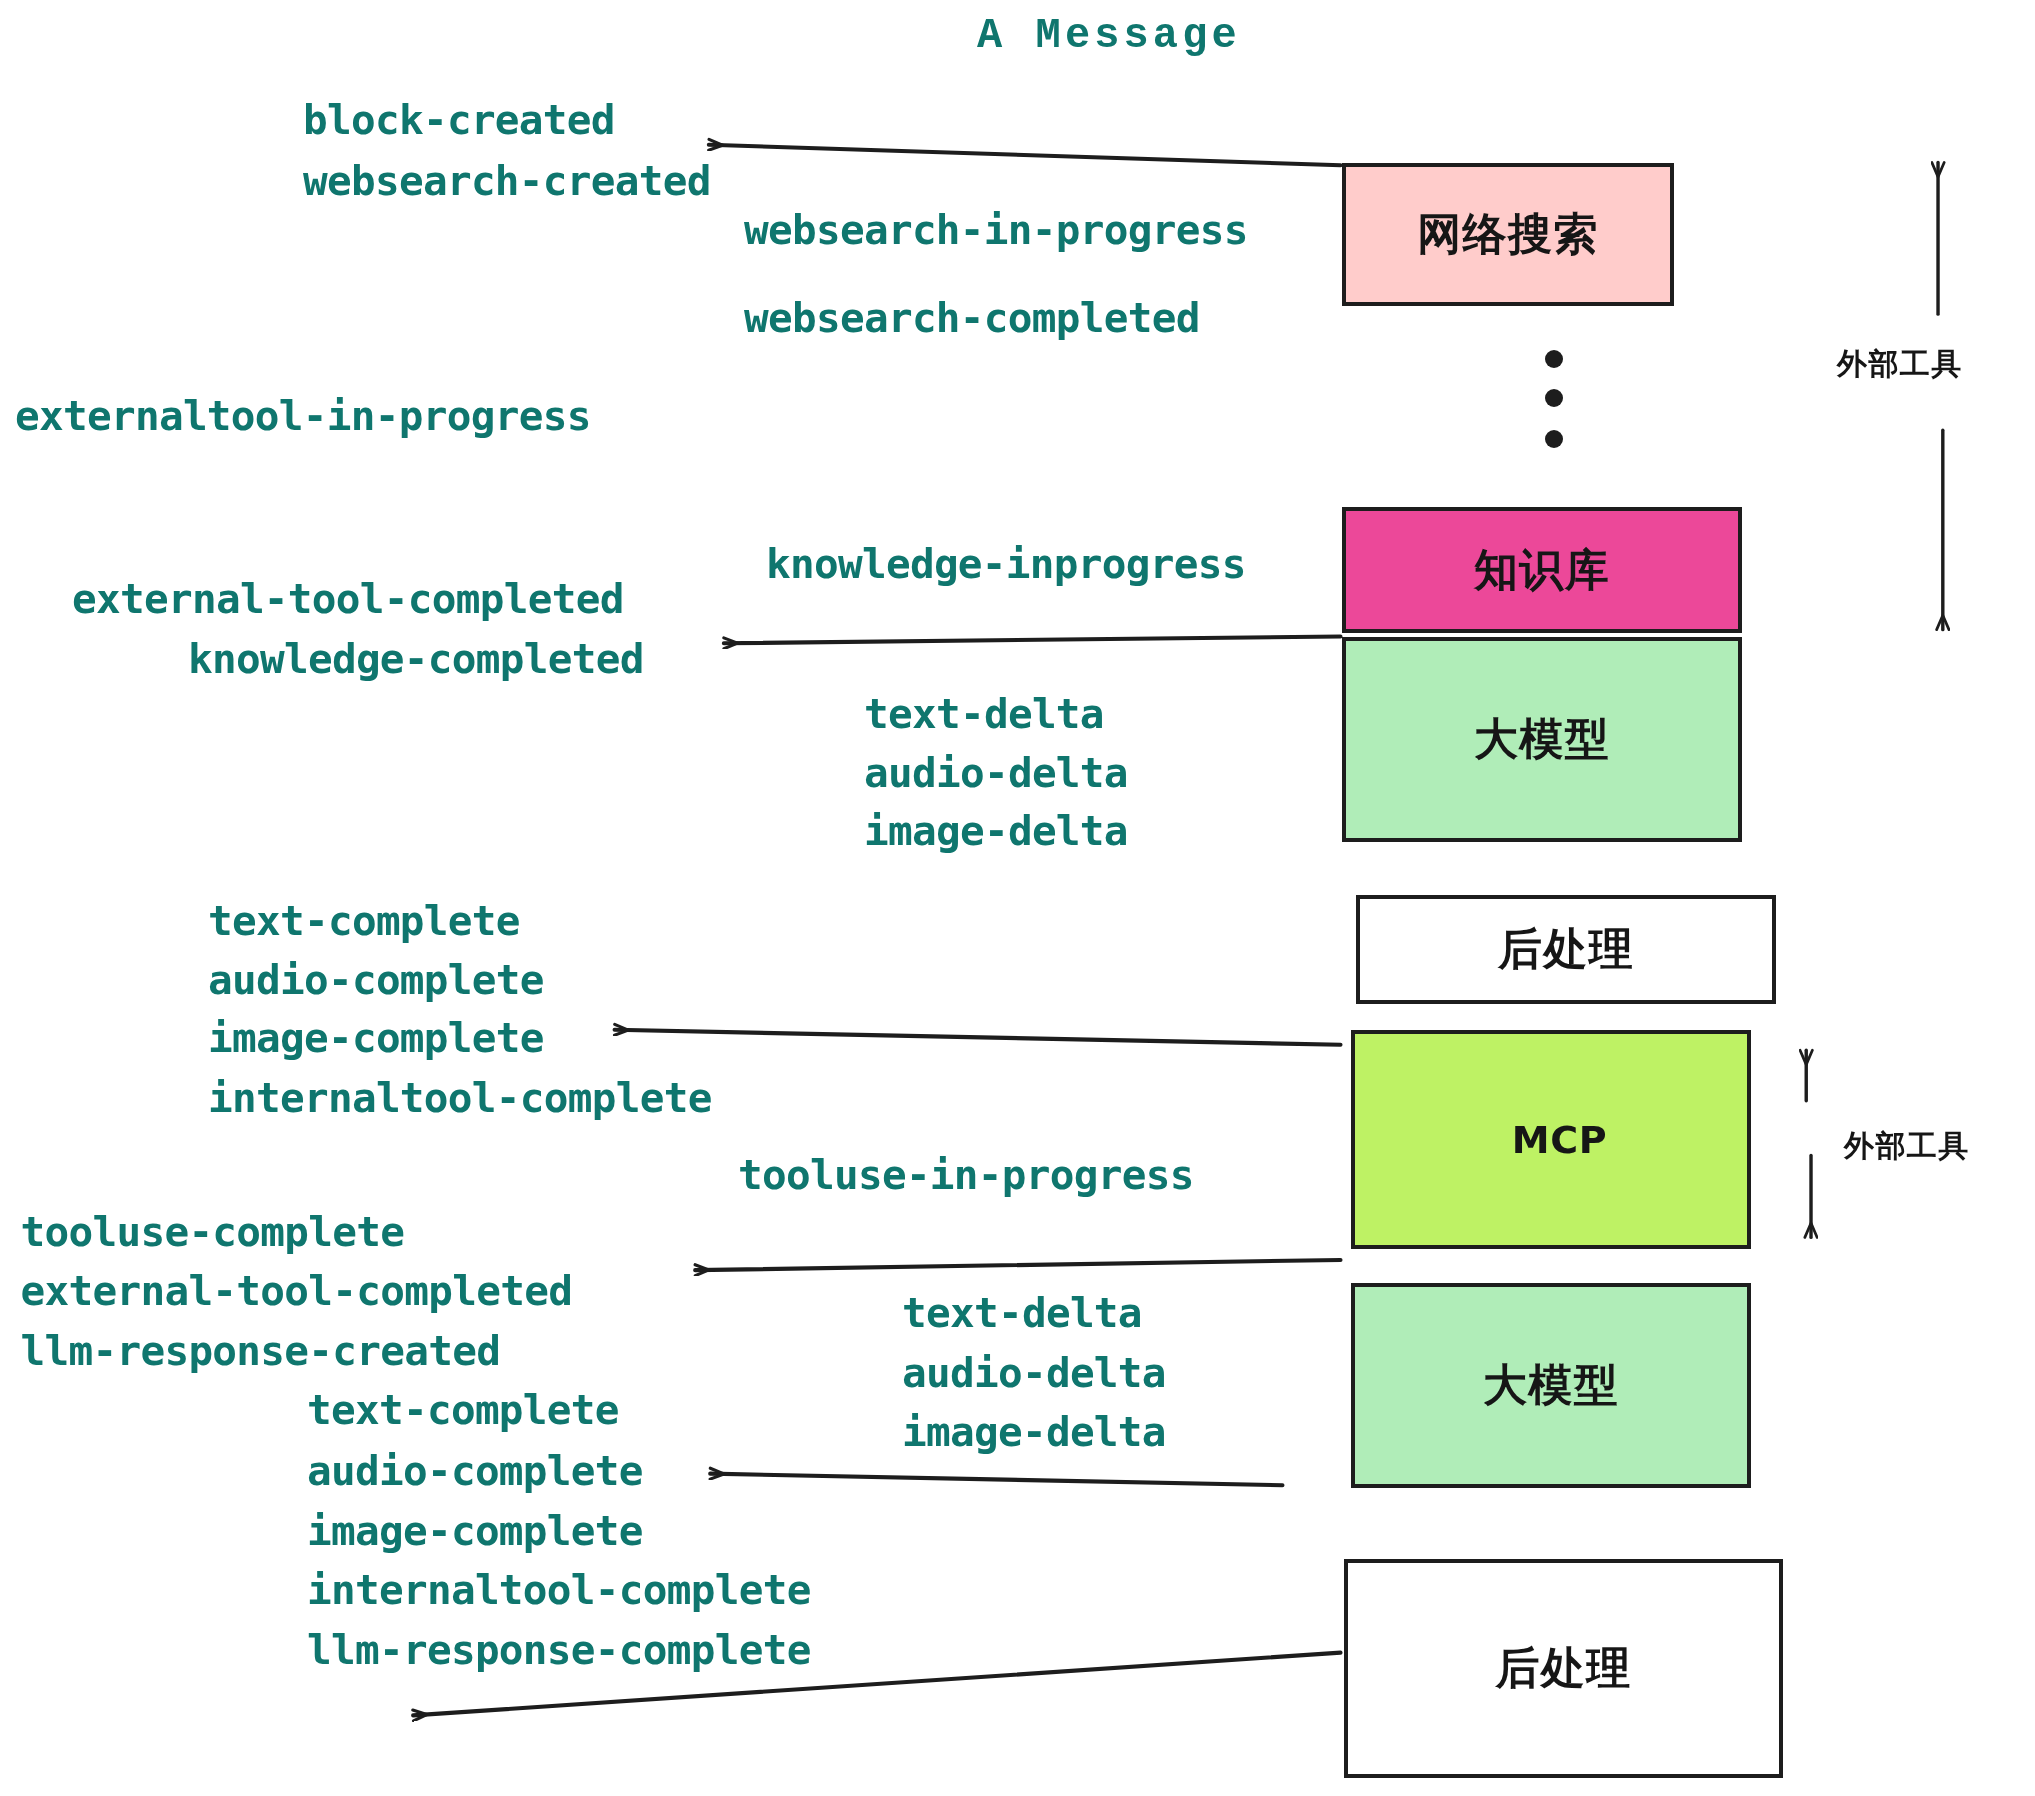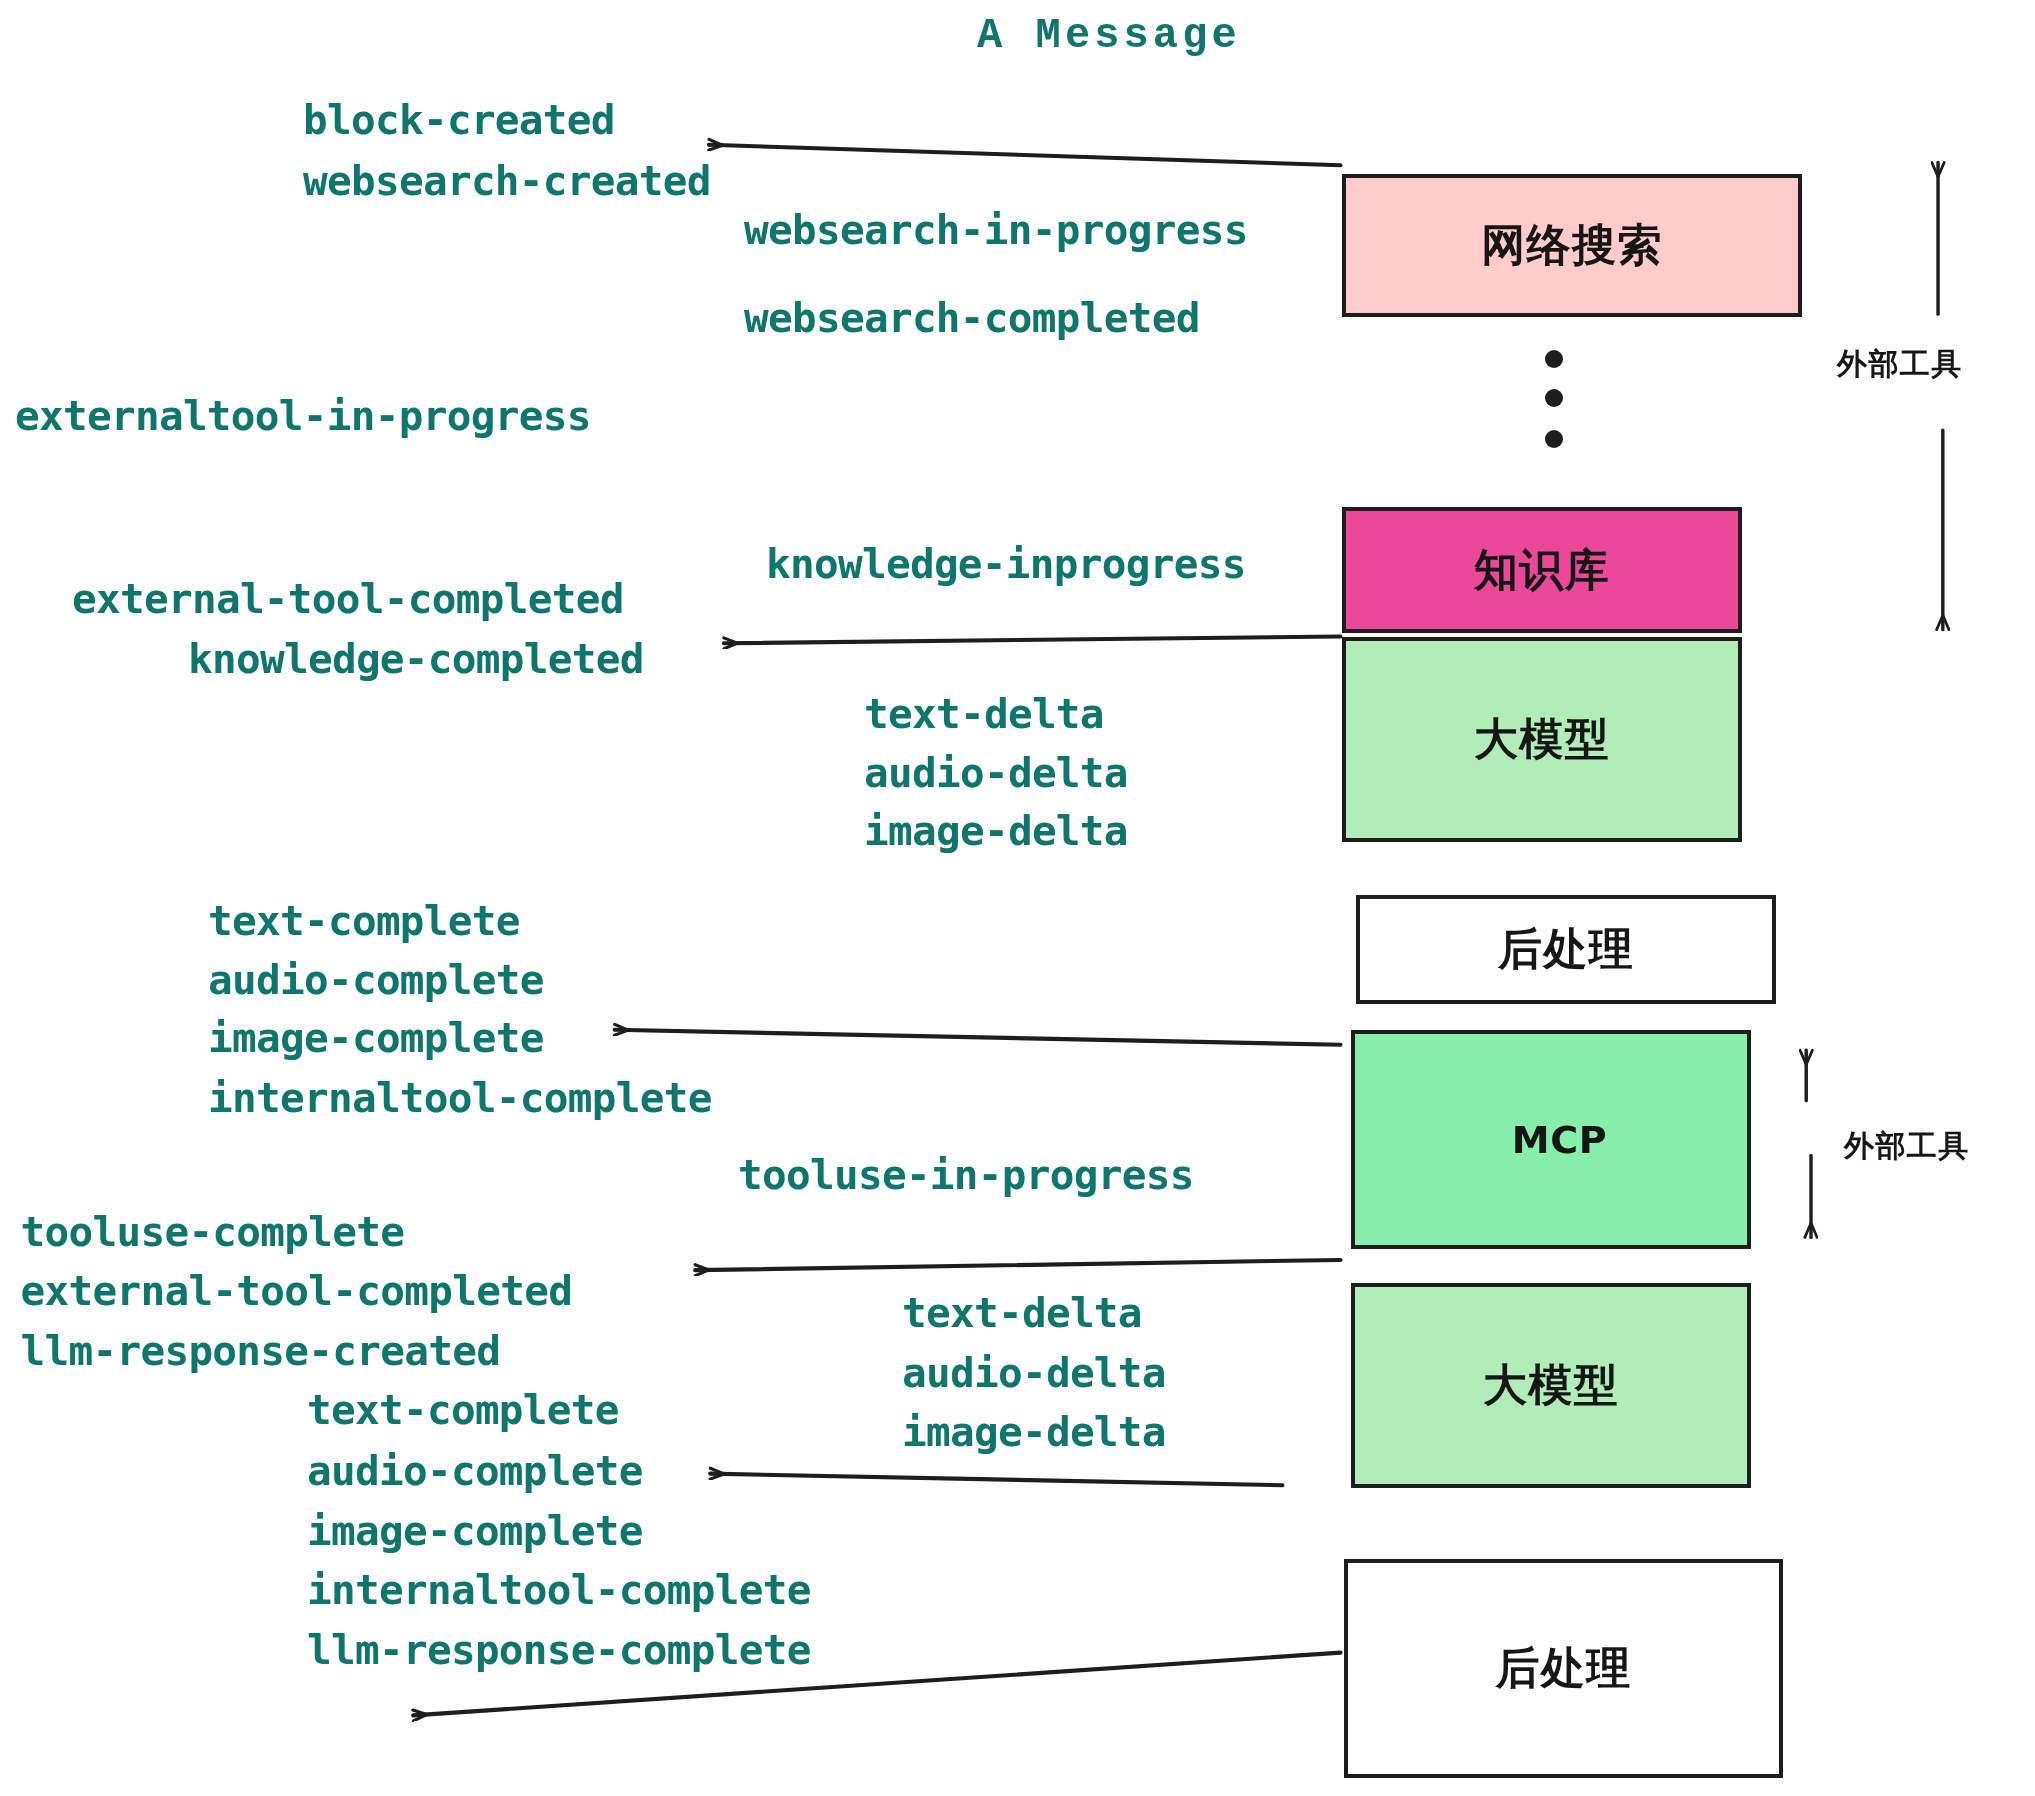--- a/index.html
+++ b/index.html
@@ -100,33 +100,33 @@
         <line x1="1878" y1="2175" x2="1040" y2="2158" stroke="#1D1D1D" stroke-width="6" stroke-linecap="round" marker-end="url(#ah)"></line>
         <line x1="1963" y1="2420" x2="605" y2="2512" stroke="#1D1D1D" stroke-width="6" stroke-linecap="round" marker-end="url(#ah)"></line>
         <line x1="2838" y1="460" x2="2838" y2="238" stroke="#1D1D1D" stroke-width="5" stroke-linecap="round" marker-end="url(#ahs)"></line>
         <line x1="2845" y1="630" x2="2845" y2="922" stroke="#1D1D1D" stroke-width="5" stroke-linecap="round" marker-end="url(#ahs)"></line>
         <line x1="2645" y1="1612" x2="2645" y2="1538" stroke="#1D1D1D" stroke-width="5" stroke-linecap="round" marker-end="url(#ahs)"></line>
         <line x1="2652" y1="1692" x2="2652" y2="1812" stroke="#1D1D1D" stroke-width="5" stroke-linecap="round" marker-end="url(#ahs)"></line>
       </g>
   </svg>
 
   <div id="boxes-root">
-      <div class="box" style="left: 1342px; top: 174px; width: 460px; height: 143px; background: rgb(255, 204, 203);">
+      <div class="box" style="left: 1342px; top: 163px; width: 332px; height: 143px; background: rgb(255, 204, 203);">
         <span>网络搜索</span>
       </div>
       <div class="box" style="left: 1342px; top: 507px; width: 400px; height: 126px; background: #ec4899;">
         <span>知识库</span>
       </div>
       <div class="box" style="left: 1342px; top: 637px; width: 400px; height: 205px; background: rgb(176, 237, 184);">
         <span>大模型</span>
       </div>
       <div class="box" style="left: 1356px; top: 895px; width: 420px; height: 109px; background: rgb(255, 255, 255);">
         <span>后处理</span>
       </div>
-      <div class="box mcp" style="left: 1351px; top: 1030px; width: 400px; height: 219px; background: #86efac; padding-left: 17px;">
+      <div class="box mcp" style="left: 1351px; top: 1030px; width: 400px; height: 219px; background: #bef264; padding-left: 17px;">
         <span>MCP</span>
       </div>
       <div class="box" style="left: 1351px; top: 1283px; width: 400px; height: 205px; background: rgb(176, 237, 184);">
         <span>大模型</span>
       </div>
       <div class="box" style="left: 1344px; top: 1559px; width: 439px; height: 219px; background: rgb(255, 255, 255);">
         <span>后处理</span>
       </div>
     </div>
   <div id="events-root">

